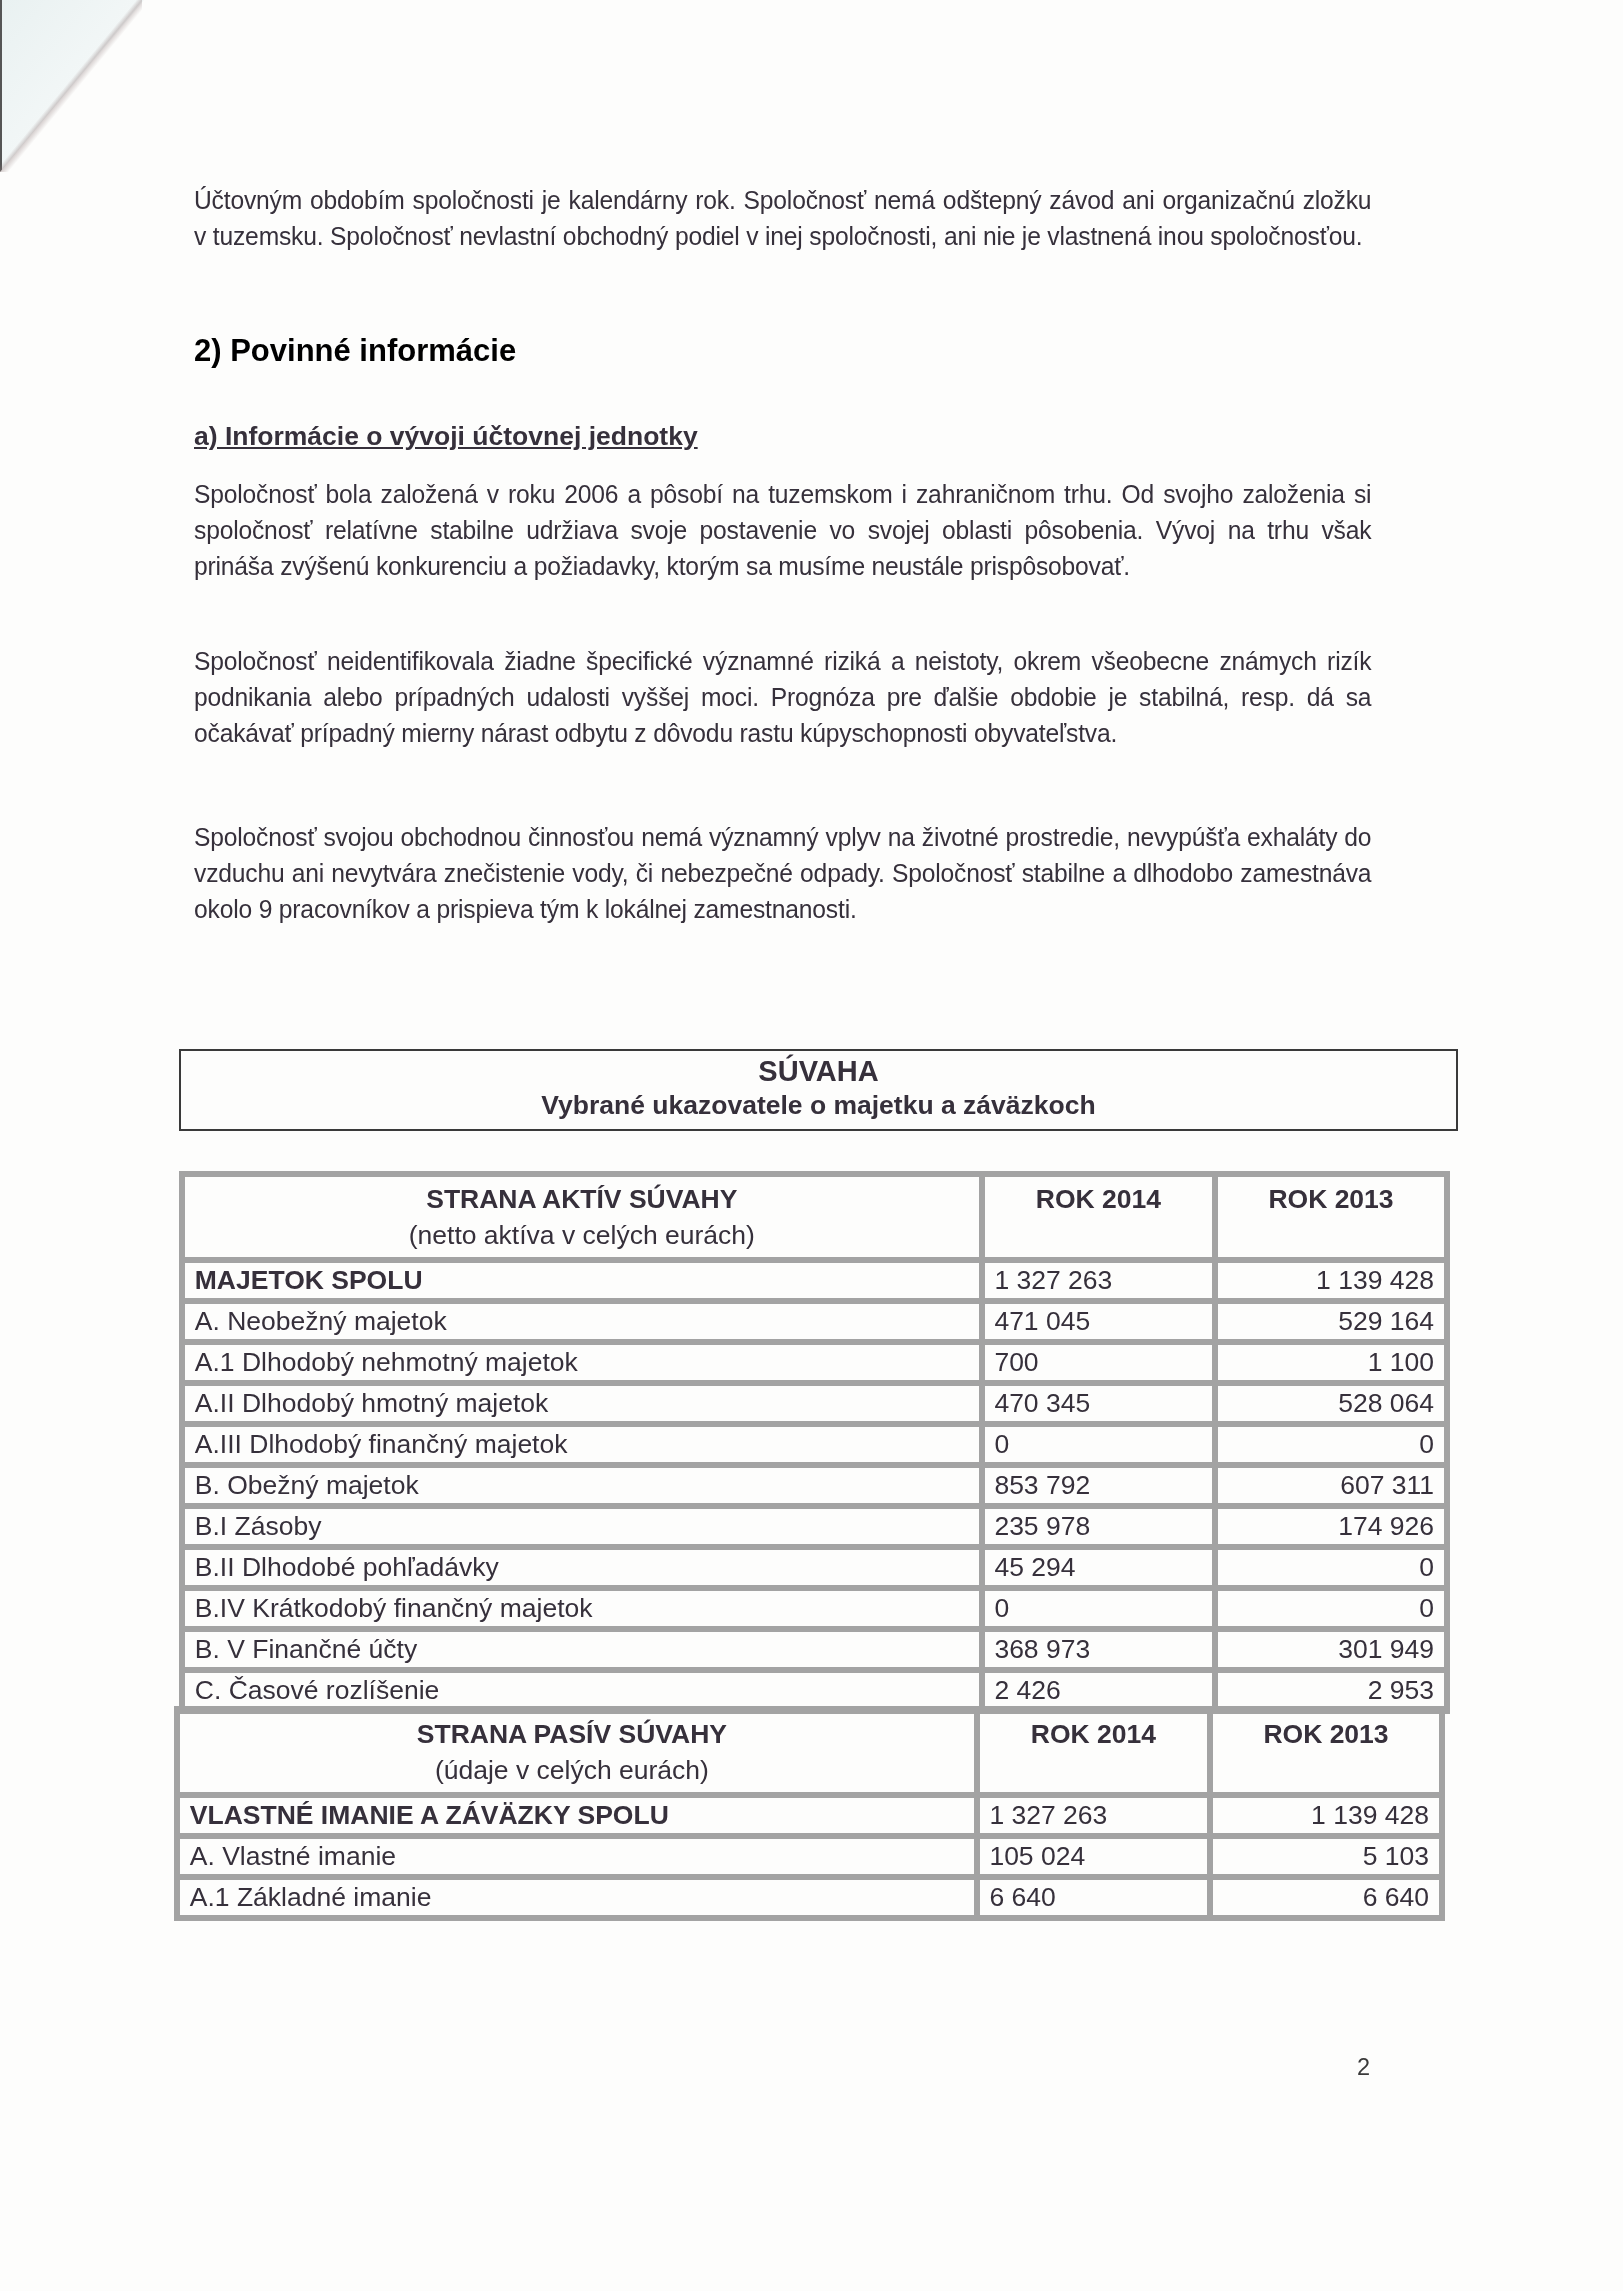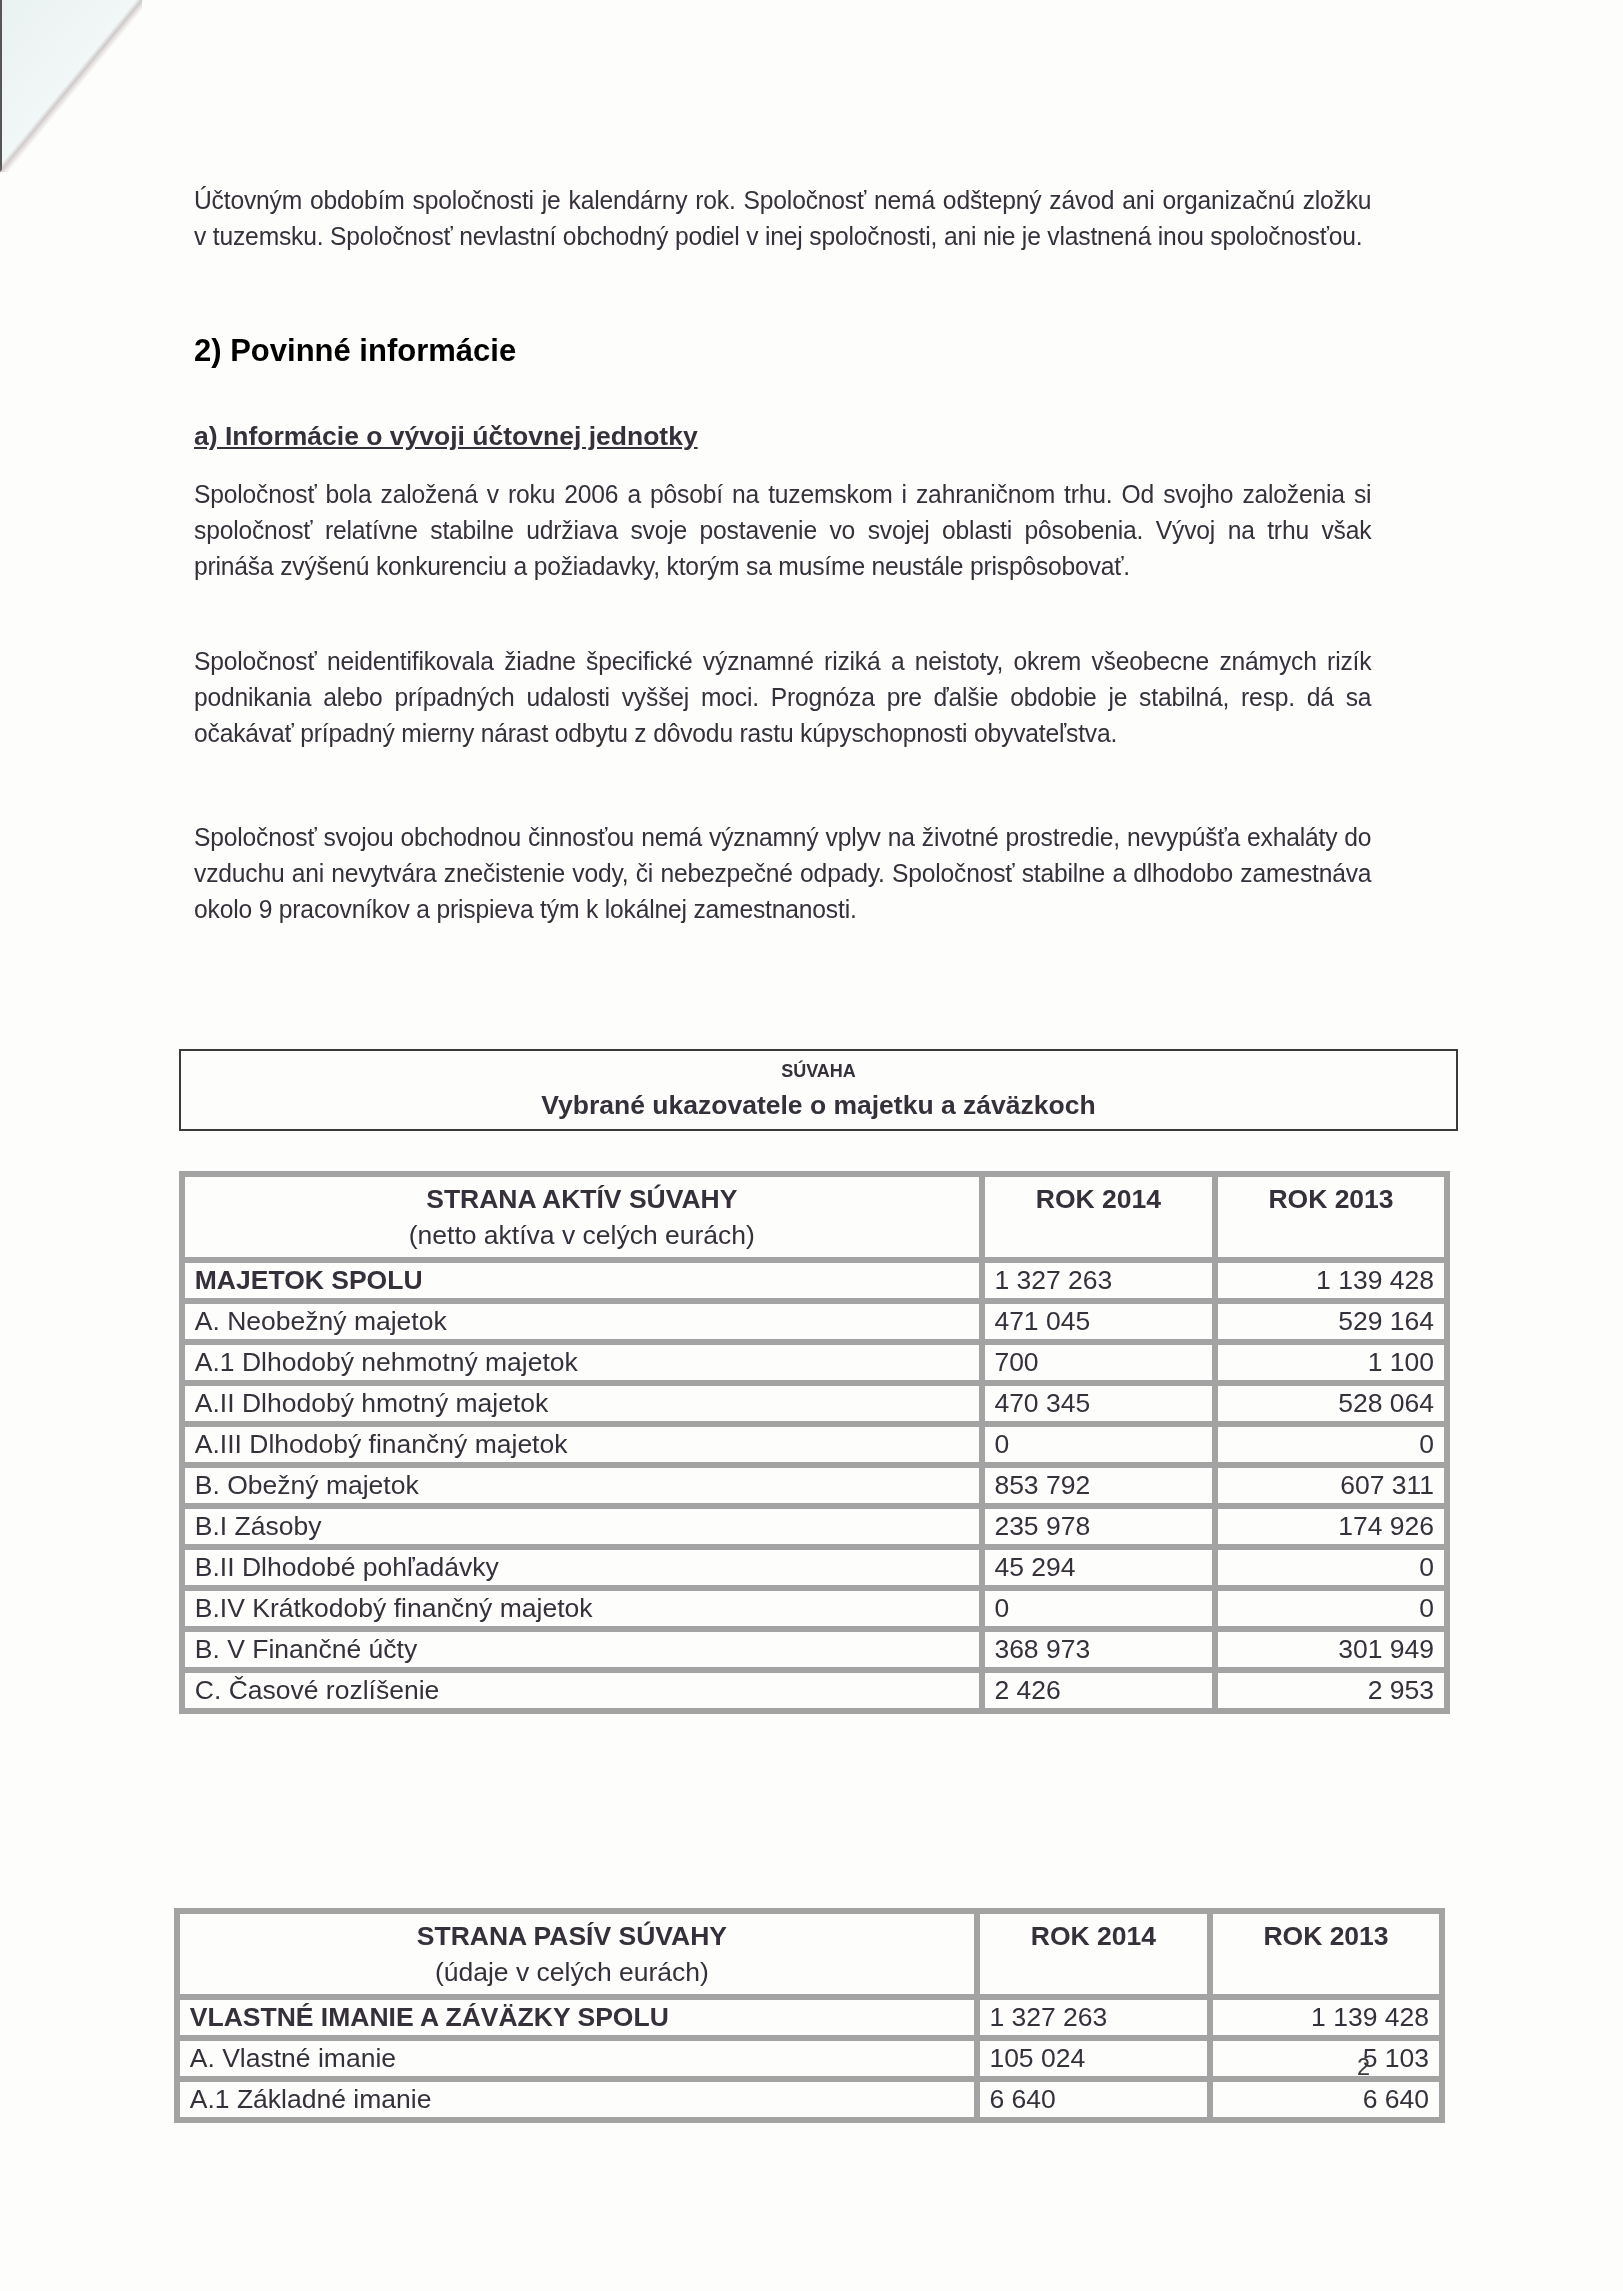--- a/index.html
+++ b/index.html
@@ -35,40 +35,40 @@
   }
   .p1 { position: absolute; left: 194px; top: 182px; width: 1266px; }
   .p2 { position: absolute; left: 194px; top: 476px; width: 1266px; }
   .p3 { position: absolute; left: 194px; top: 643px; width: 1266px; }
   .p4 { position: absolute; left: 194px; top: 819px; width: 1266px; }
 
   .title-box {
     position: absolute; left: 179px; top: 1049px; width: 1279px; height: 82px;
     border: 2px solid #3a3a3a; box-sizing: border-box; text-align: center;
   }
-  .title-box .t1 { font-size: 18px; font-weight: bold; margin-top: 3.9px; line-height: 33px; }
+  .title-box .t1 { font-size: 29px; font-weight: bold; margin-top: 3.9px; line-height: 33px; }
   .title-box .t2 { font-size: 26.5px; font-weight: bold; line-height: 35px; }
 
   table.bal {
     position: absolute; border-collapse: collapse; font-size: 26.5px;
   }
   table.bal td, table.bal th {
     border: 6px solid #a3a3a3; padding: 0 9.8px; height: 35px; line-height: 33px;
   }
   table.bal .c-label { width: 774px; text-align: left; }
   table.bal .c-num { width: 208px; }
   table.bal .c-num2 { width: 206px; text-align: right; }
   table.bal th { font-weight: bold; vertical-align: top; }
   table.bal th.c-label { text-align: center; font-weight: normal; padding-top: 3.9px; padding-bottom: 3.9px; }
   table.bal th.c-label .hdr-main { font-weight: bold; display: block; line-height: 37px; }
   table.bal th.c-label .hdr-sub { display: block; line-height: 35px; }
   table.bal th.c-num, table.bal th.c-num2 { text-align: center; padding-top: 5.9px; }
   table.bal tr.total td.c-label { font-weight: bold; }
   #aktiva { left: 179px; top: 1171px; }
-  #pasiva { left: 174px; top: 1908px; }
+  #pasiva { left: 174px; top: 1706px; }
   #pasiva th.c-label { padding-left: 0; }
   .page-number {
     position: absolute; left: 1357px; top: 2054px; font-size: 23.5px; color: #3a3a3a;
   }
 </style>
 </head>
 <body>
 
 <div class="corner-fold"></div>
 <div class="corner-fold-shadow"></div>

